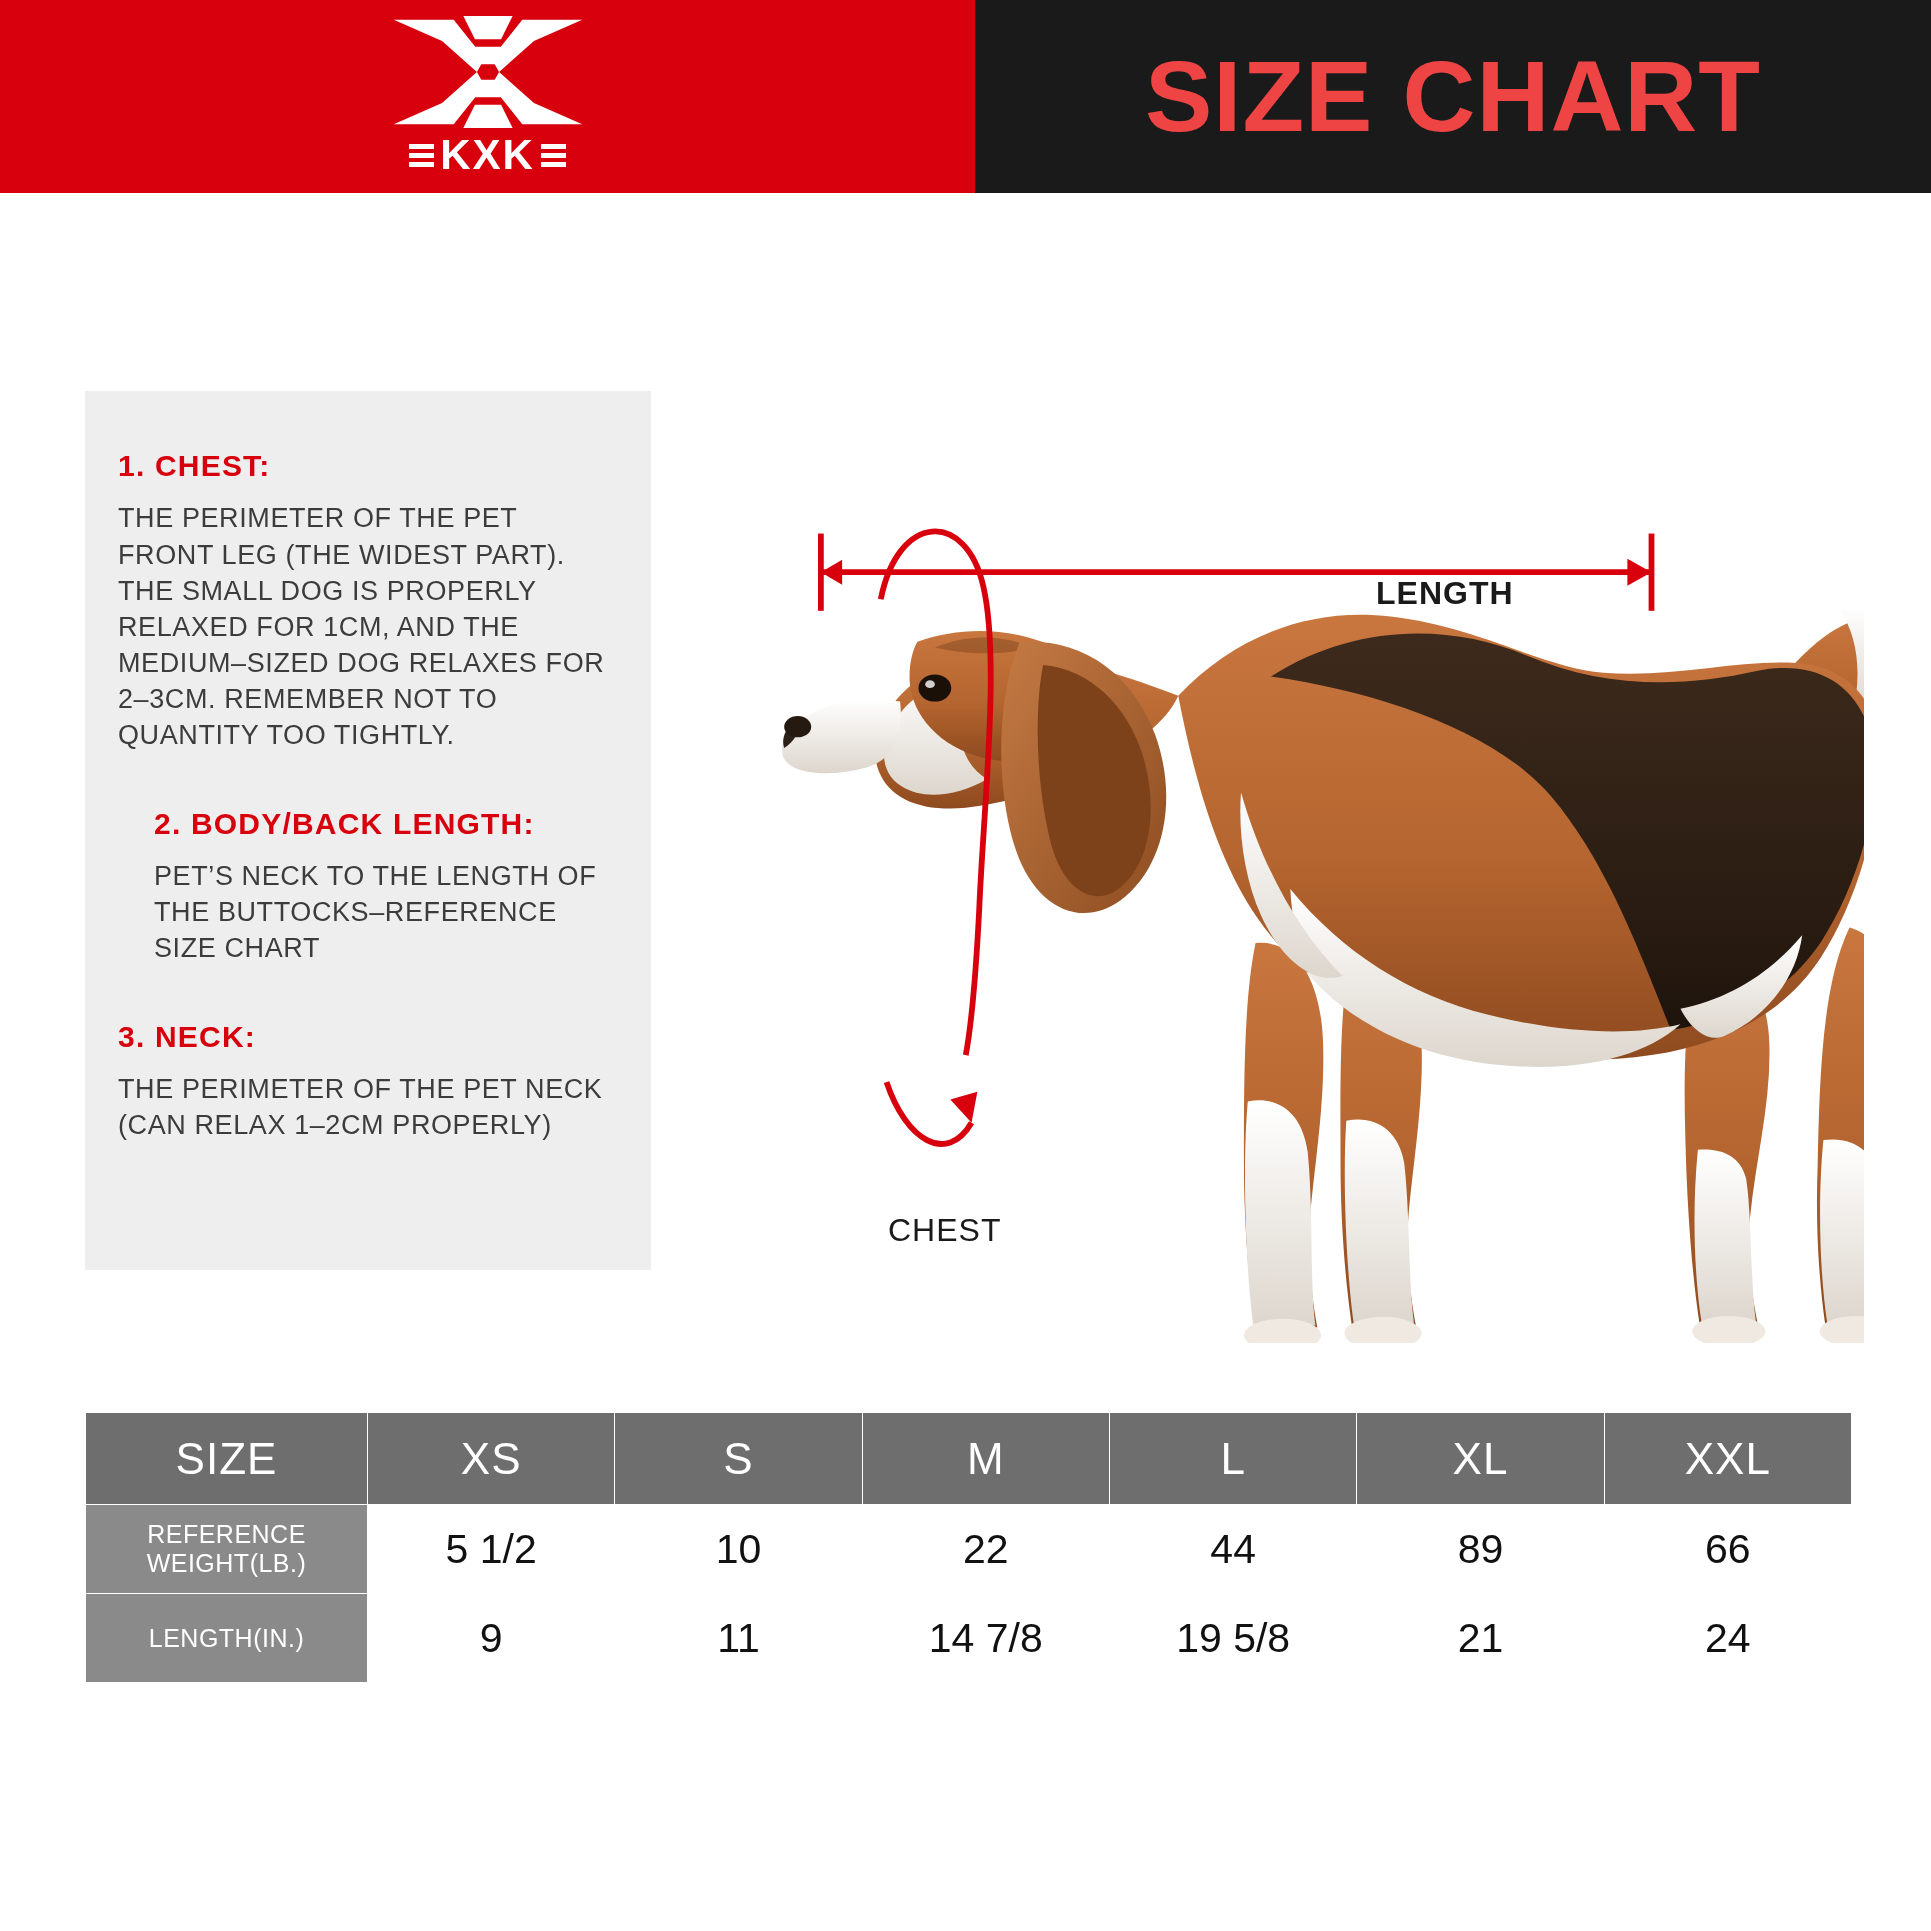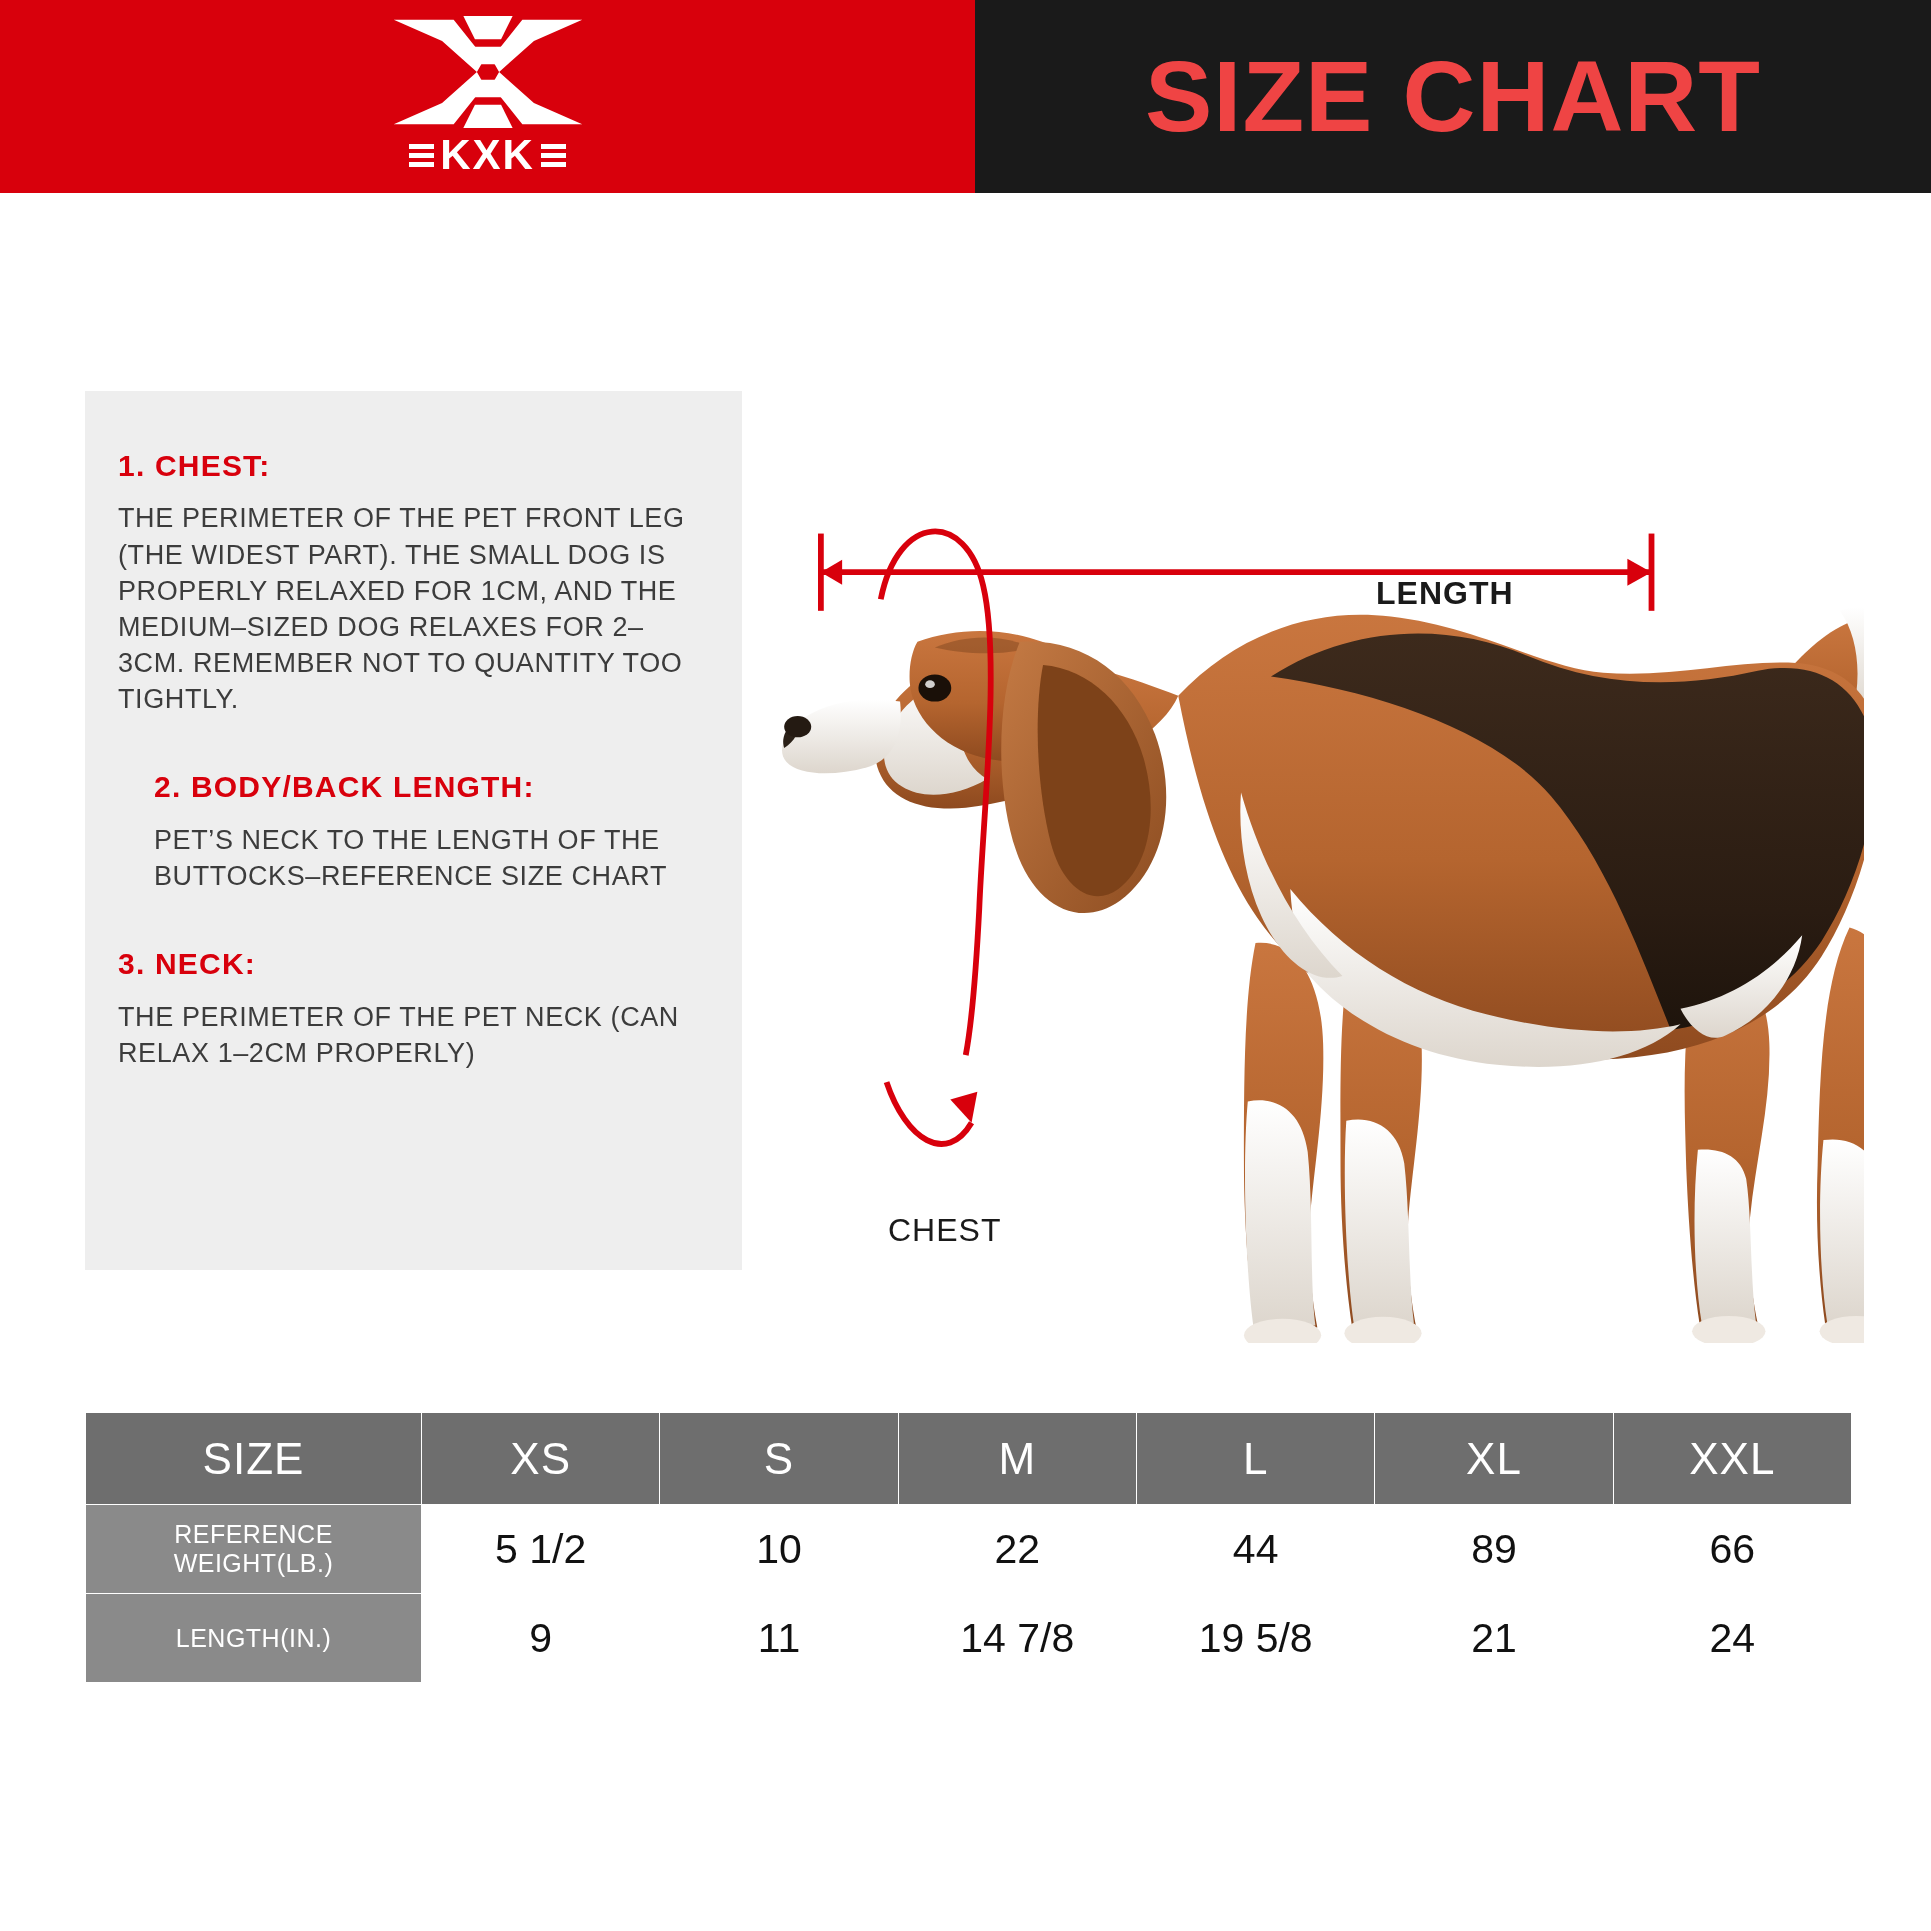--- a/index.html
+++ b/index.html
@@ -30,21 +30,21 @@
     width: 956px; height: 193px; background: #1a1a1a;
     display:flex; align-items:center; justify-content:center;
   }
   .header-title {
     color:#ef4444; font-size:101px; font-weight:700; letter-spacing:1px;
     font-family:"Liberation Sans", sans-serif;
   }
 
   
   .info-panel {
-    position:absolute; left:85px; top:391px; width:657px; height:879px;
+    position:absolute; left:85px; top:391px; width:566px; height:879px;
     background:#eeeeee;
   }
   .info-inner { padding: 58px 33px 0 33px; }
   .info-h {
     color:#d8000c; font-size:30px; font-weight:700; letter-spacing:1.2px;
     margin-bottom:17.4px; font-family:"Liberation Sans", sans-serif;
   }
   .info-p {
     color:#3c3c3c; font-size:27px; line-height:1.34; letter-spacing:0.6px;
     font-family:"Liberation Sans", sans-serif;
@@ -78,21 +78,21 @@
   }
   thead th.first { font-size:44px; }
   tbody th.rowhead {
     background:#8a8a8a; color:#ffffff; font-size:25px; font-weight:400;
     line-height:1.15; letter-spacing:0.5px; width:282px; padding: 3.9px 5.8px;
   }
   tbody td {
     background:#ffffff; color:#111111; height:89px; font-size:41px; font-weight:400;
     border: 1.9px solid #8a8a8a;
   }
-  thead th.first { width:336px; }
+  thead th.first { width:282px; }
 </style>
 </head>
 <body>
 
 <div class="page">
 
   <div class="header">
     <div class="header-left">
       <div class="logo-wrap">
         <div class="logo-mark">

